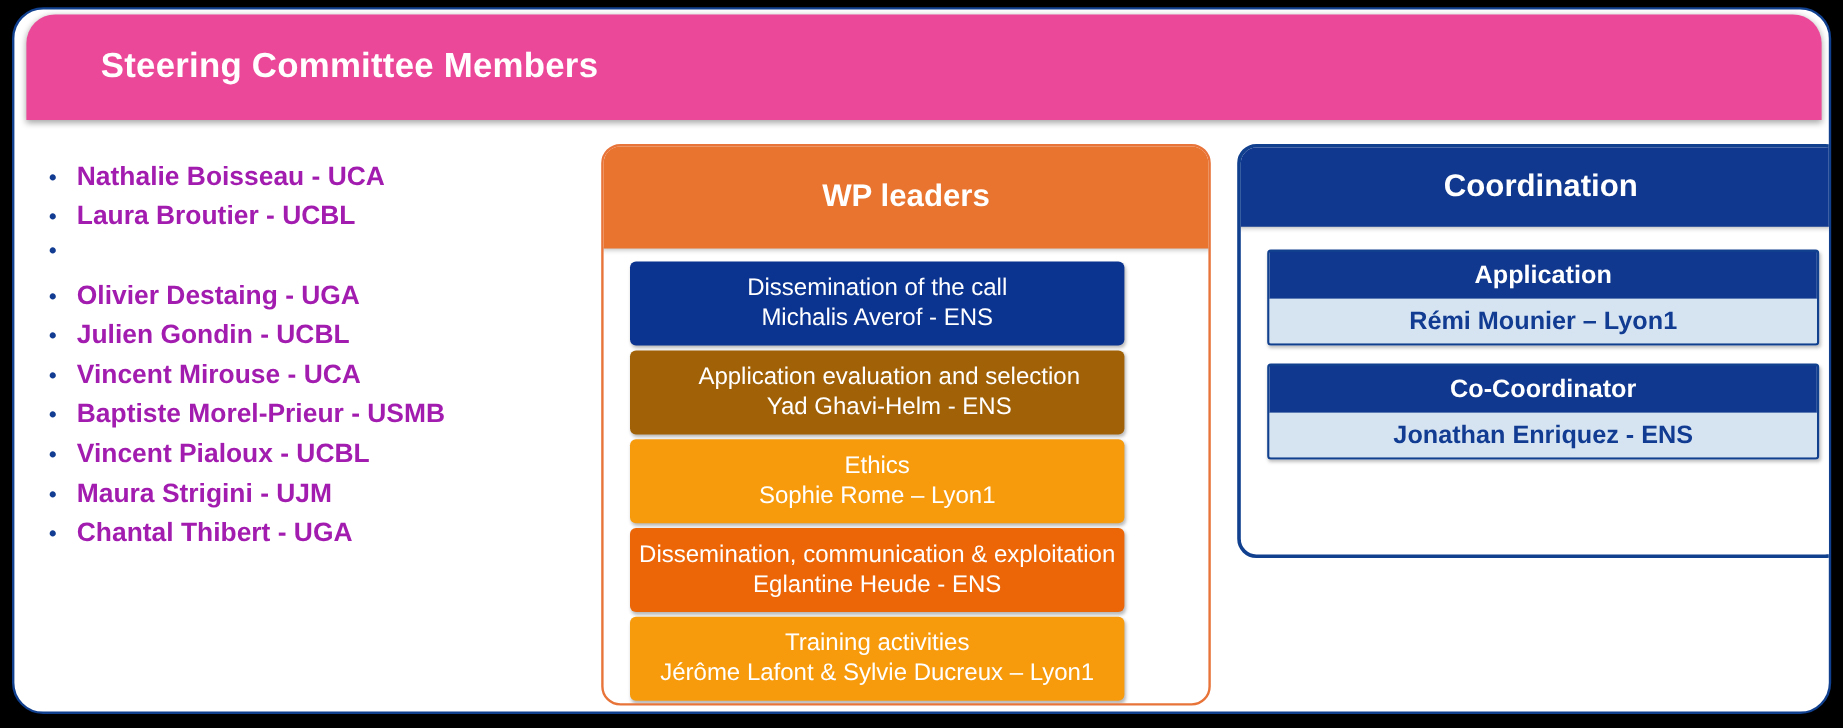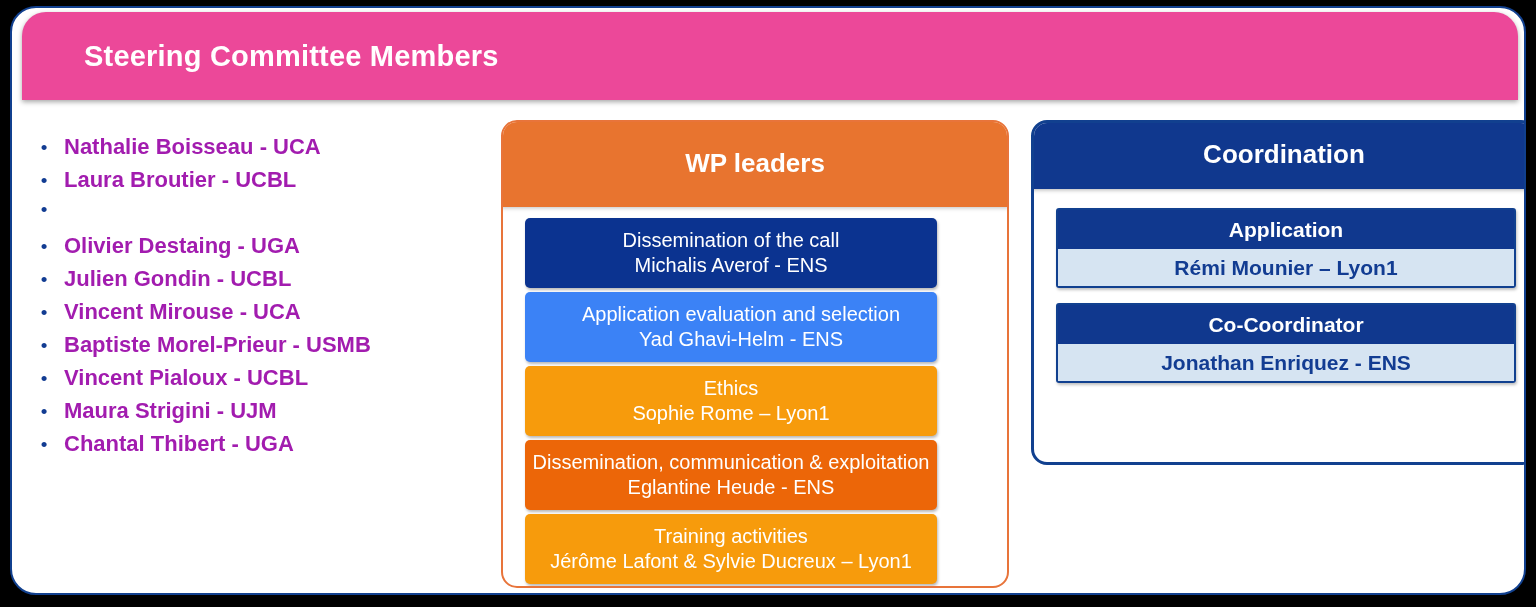--- a/index.html
+++ b/index.html
@@ -262,21 +262,21 @@
 
     <div class="wp-panel">
       <div class="wp-head">
         <span class="wp-head-title">WP leaders</span>
       </div>
       <div class="wp-rows">
         <div class="wp-row" style="background: rgb(11, 51, 144);">
           <span class="wp-row-title">Dissemination of the call</span>
           <span class="wp-row-person">Michalis Averof - ENS</span>
         </div>
-        <div class="wp-row" style="background: #3b82f6; padding-left: 20px;">
+        <div class="wp-row" style="background: #a16207; padding-left: 20px;">
           <span class="wp-row-title">Application evaluation and selection</span>
           <span class="wp-row-person">Yad Ghavi-Helm - ENS</span>
         </div>
         <div class="wp-row" style="background: rgb(247, 155, 12);">
           <span class="wp-row-title">Ethics</span>
           <span class="wp-row-person">Sophie Rome – Lyon1</span>
         </div>
         <div class="wp-row" style="background: rgb(236, 102, 8);">
           <span class="wp-row-title">Dissemination, communication &amp; exploitation</span>
           <span class="wp-row-person">Eglantine Heude - ENS</span>

